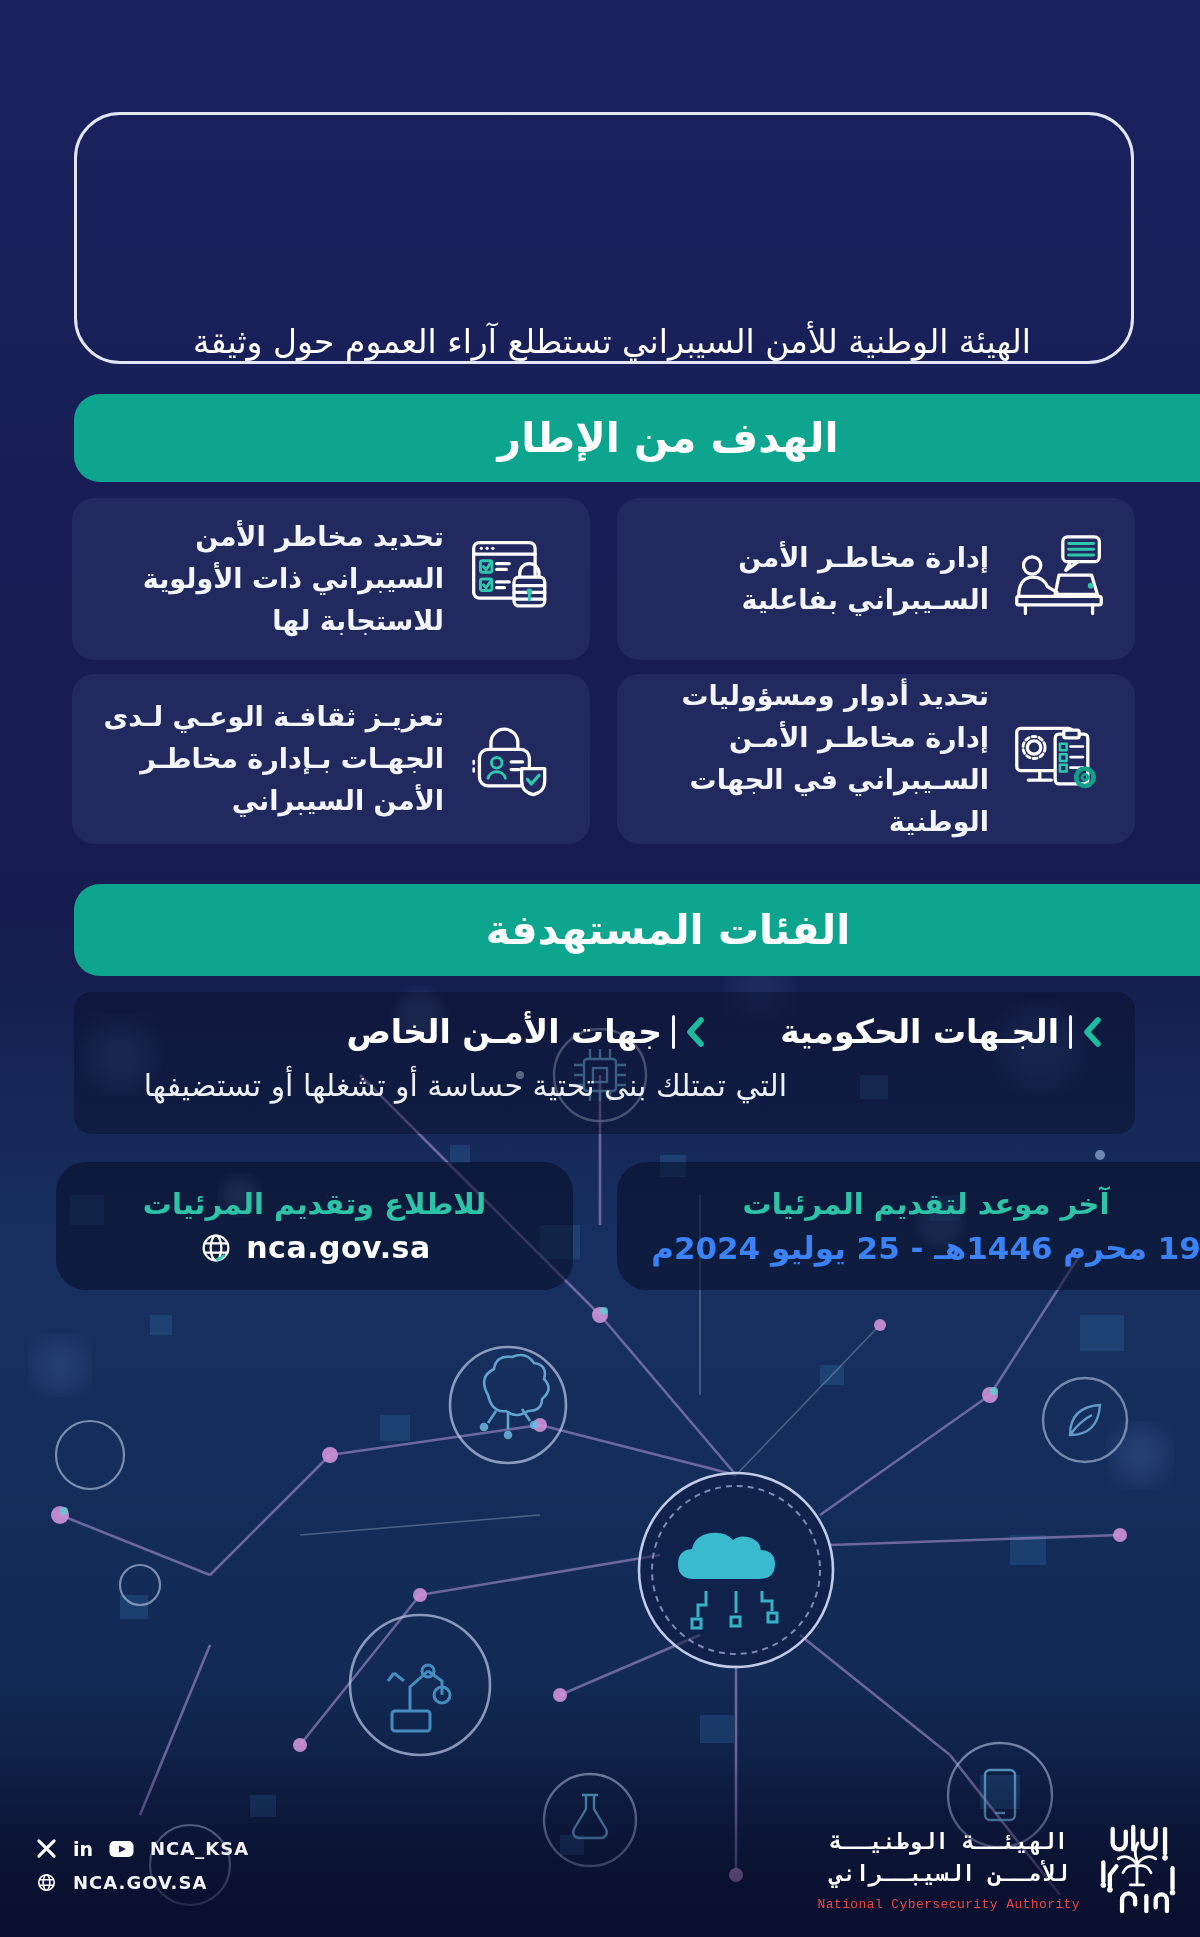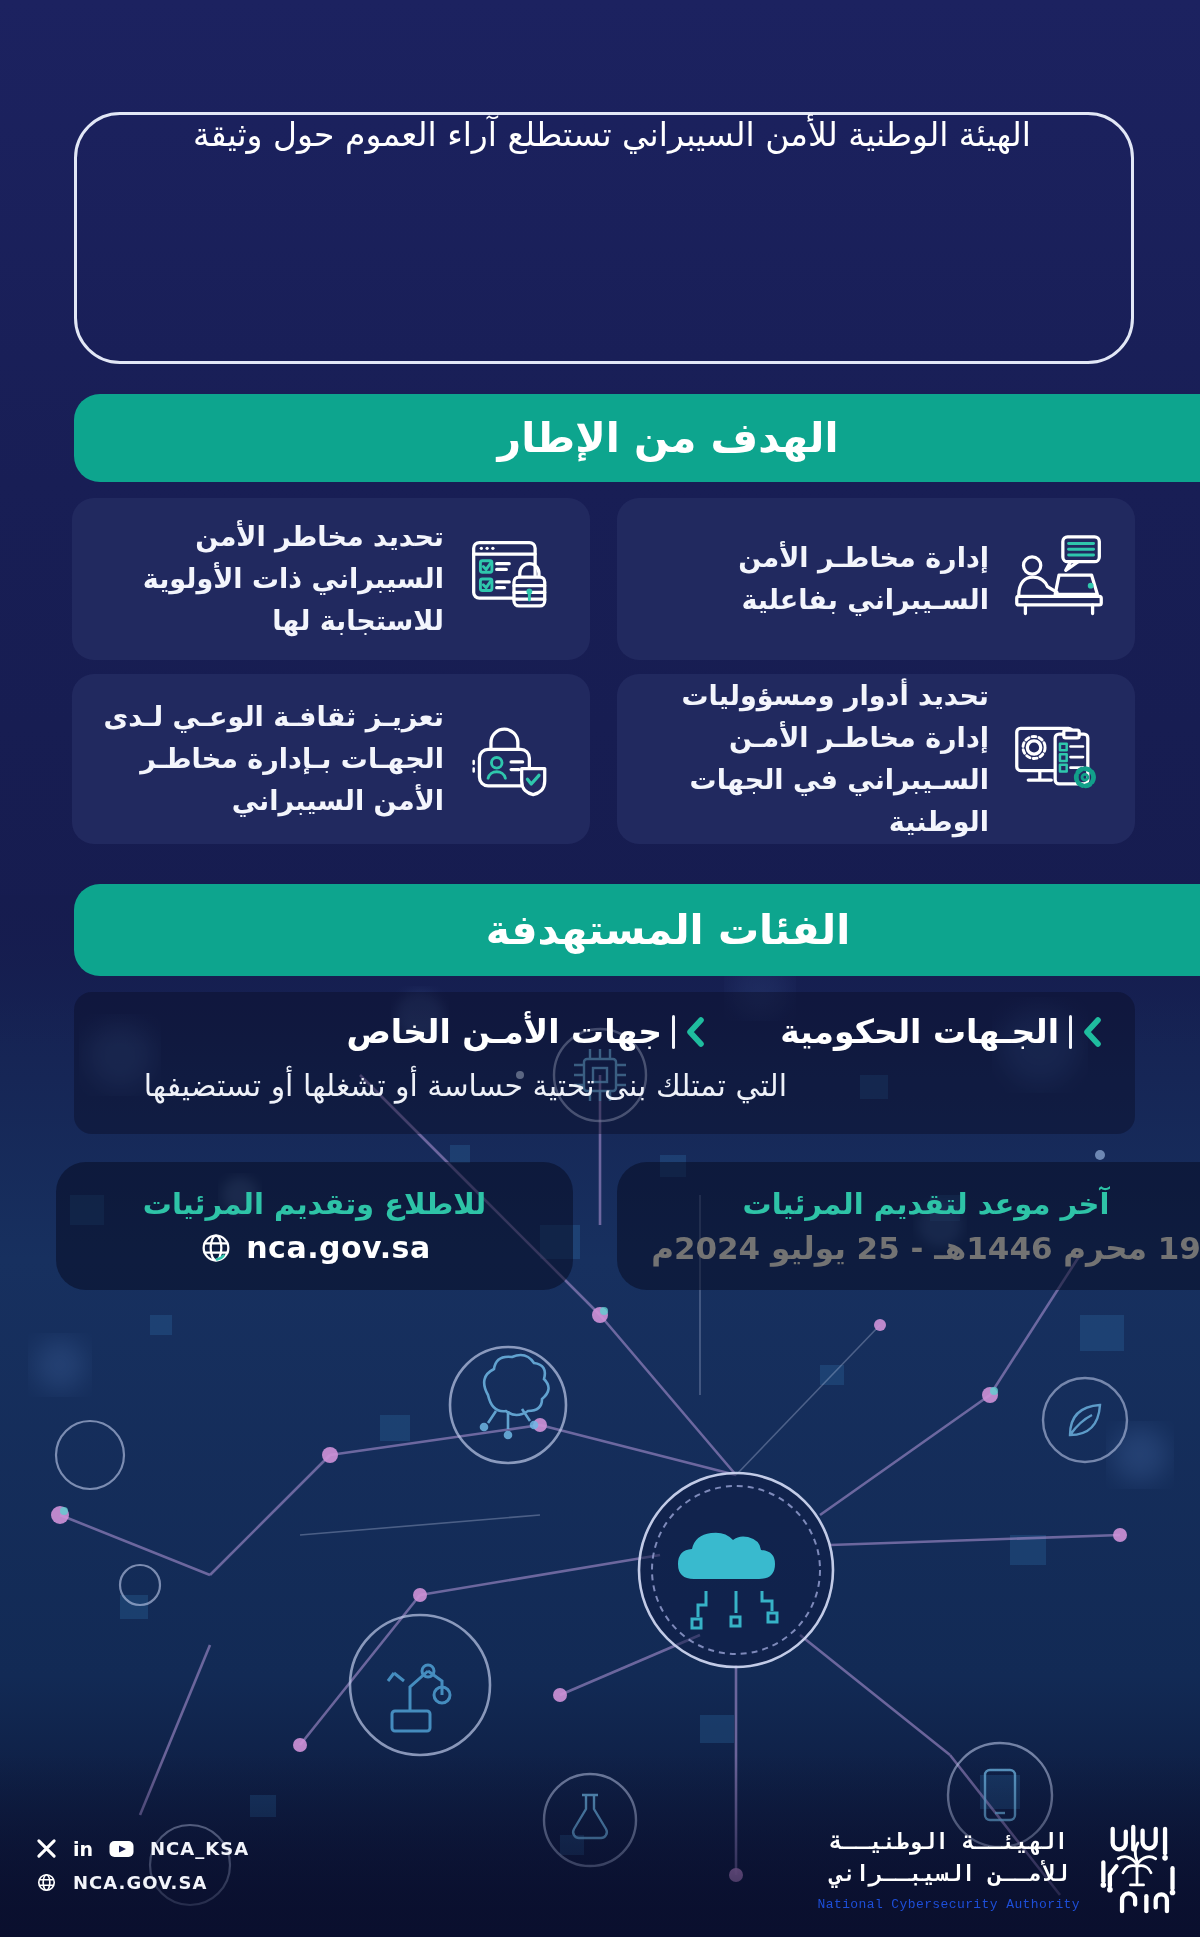--- a/index.html
+++ b/index.html
@@ -6,21 +6,21 @@
   body{
     width:1200px;height:1937px;position:relative;overflow:hidden;
     background:linear-gradient(180deg,#1c2260 0%,#181e55 25%,#161c4f 50%,#131946 75%,#0e1438 100%);
     font-family:"DejaVu Sans","Liberation Sans",sans-serif;color:#fff;
   }
   .abs{position:absolute;}
   
   .bg-photo{position:absolute;left:0;top:895px;width:1200px;height:1042px;z-index:0;}
   
   .hero{left:74px;width:1060px;top:112px;height:252px;border:3px solid #e2e7f6;border-radius:46px;
-    box-sizing:border-box;display:flex;flex-direction:column;align-items:center;justify-content:space-between;
+    box-sizing:border-box;display:flex;flex-direction:column;align-items:center;justify-content:flex-end;
     gap:28px;text-align:center;z-index:2;padding-left:16px;}
   .hero-l1{font-size:33px;font-weight:400;letter-spacing:0;}
   .hero-l2{font-size:47px;font-weight:700;}
   
   .banner{left:74px;width:1188px;background:#0da58e;border-radius:26px;display:flex;align-items:center;
     justify-content:center;font-weight:700;font-size:41px;z-index:2;box-sizing:border-box;}
   .banner.b1{top:394px;height:88px;}
   .banner.b2{top:884px;height:92px;}
   
   .cards{left:72px;width:1063px;top:498px;display:grid;grid-template-columns:1fr 1fr;
@@ -35,32 +35,32 @@
   .aud-row{display:flex;direction:rtl;align-items:center;gap:76px;}
   .aud-item{display:flex;direction:rtl;align-items:center;gap:10px;font-size:33px;font-weight:700;}
   .aud-bar{width:3px;height:34px;background:#f2f4fa;border-radius:2px;}
   .aud-note{position:absolute;top:76px;right:348px;font-size:30px;font-weight:400;color:#eef1f8;white-space:nowrap;}
   
   .infobox{top:1162px;height:128px;border-radius:30px;background:rgba(8,13,36,0.55);z-index:2;
     display:flex;flex-direction:column;align-items:center;justify-content:center;gap:9px;box-sizing:border-box;}
   .infobox.right{left:617px;width:618px;}
   .infobox.left{left:56px;width:517px;}
   .info-title{color:#2ec3a7;font-size:29px;font-weight:700;}
-  .info-value{color:#737373;font-size:31px;font-weight:700;direction:rtl;}
+  .info-value{color:#3b82f6;font-size:31px;font-weight:700;direction:rtl;}
   .site-row{display:flex;align-items:center;gap:12px;}
   .site-text{font-size:30px;font-weight:700;letter-spacing:0.5px;}
   
   .footer-left{left:36px;top:1838px;z-index:3;display:flex;flex-direction:column;gap:13px;}
   .f-row{display:flex;align-items:flex-end;gap:16px;}
   .f-handle{font-size:18px;font-weight:600;letter-spacing:1px;color:#f2f4fa;}
   .li-glyph{font-size:19px;font-weight:700;color:#fff;line-height:1;}
   .footer-logo{right:20px;top:1822px;z-index:3;display:flex;align-items:center;gap:14px;}
   .logo-text{text-align:center;font-family:Liberation Mono, monospace;}
   .logo-ar{font-size:22px;font-weight:700;line-height:1.45;direction:rtl;}
-  .logo-en{font-size:13px;font-weight:400;letter-spacing:0.4px;margin-top:5px;color:#1d4ed8;}
+  .logo-en{font-size:13px;font-weight:400;letter-spacing:0.4px;margin-top:5px;color:#ef4444;}
   svg{display:block;}
 </style>
 </head>
 <body>
 
 <div class="bg-photo">
 <svg width="1200" height="1042" viewBox="0 0 1200 1042">
   <defs>
     <linearGradient id="seaGrad" x1="0" y1="0" x2="0" y2="1">
       <stop offset="0" stop-color="#151c4d"></stop>

